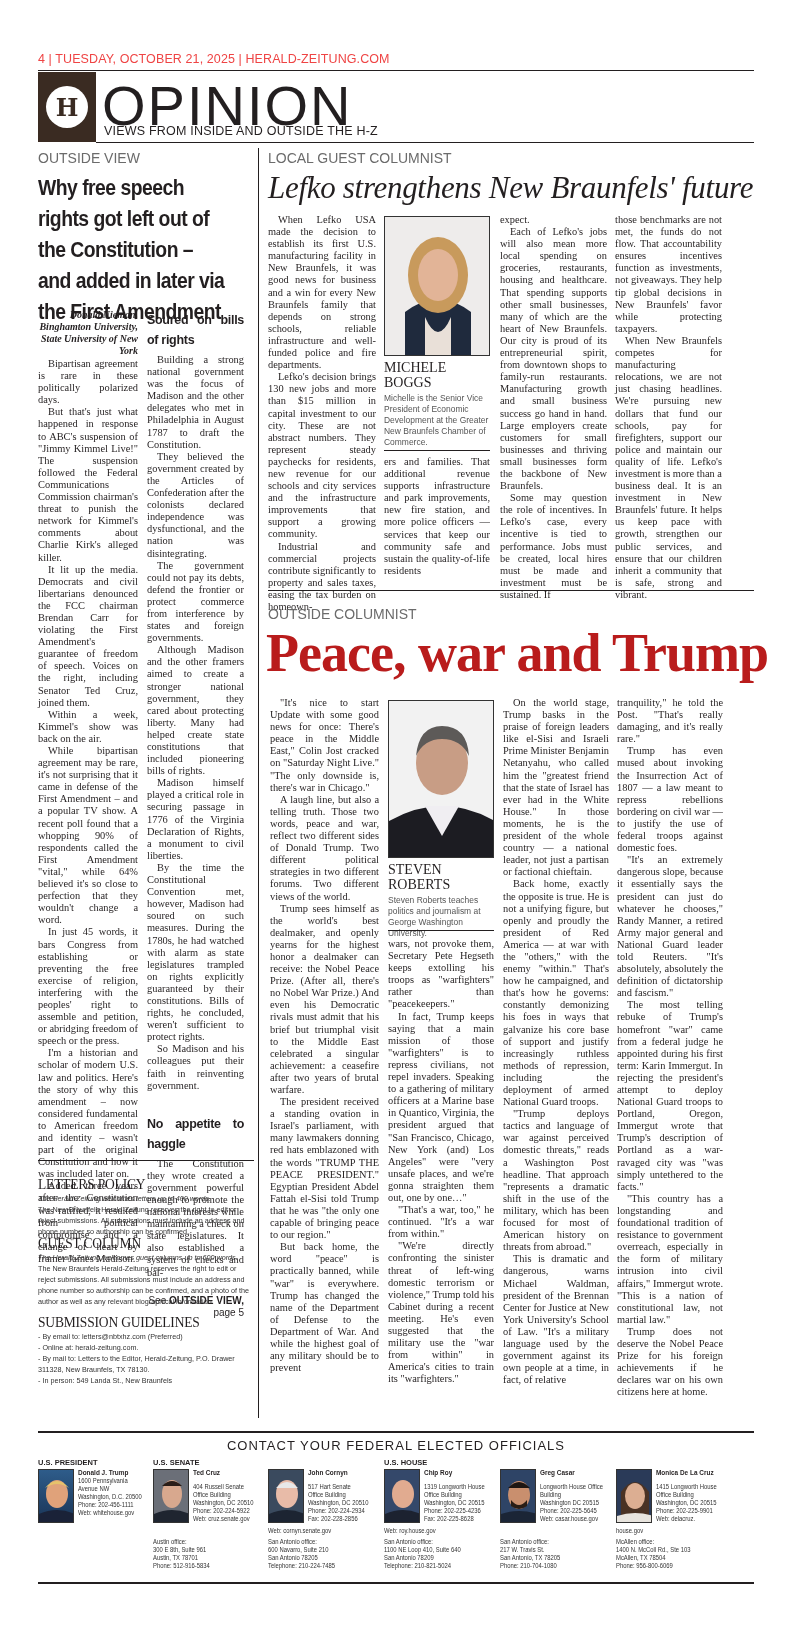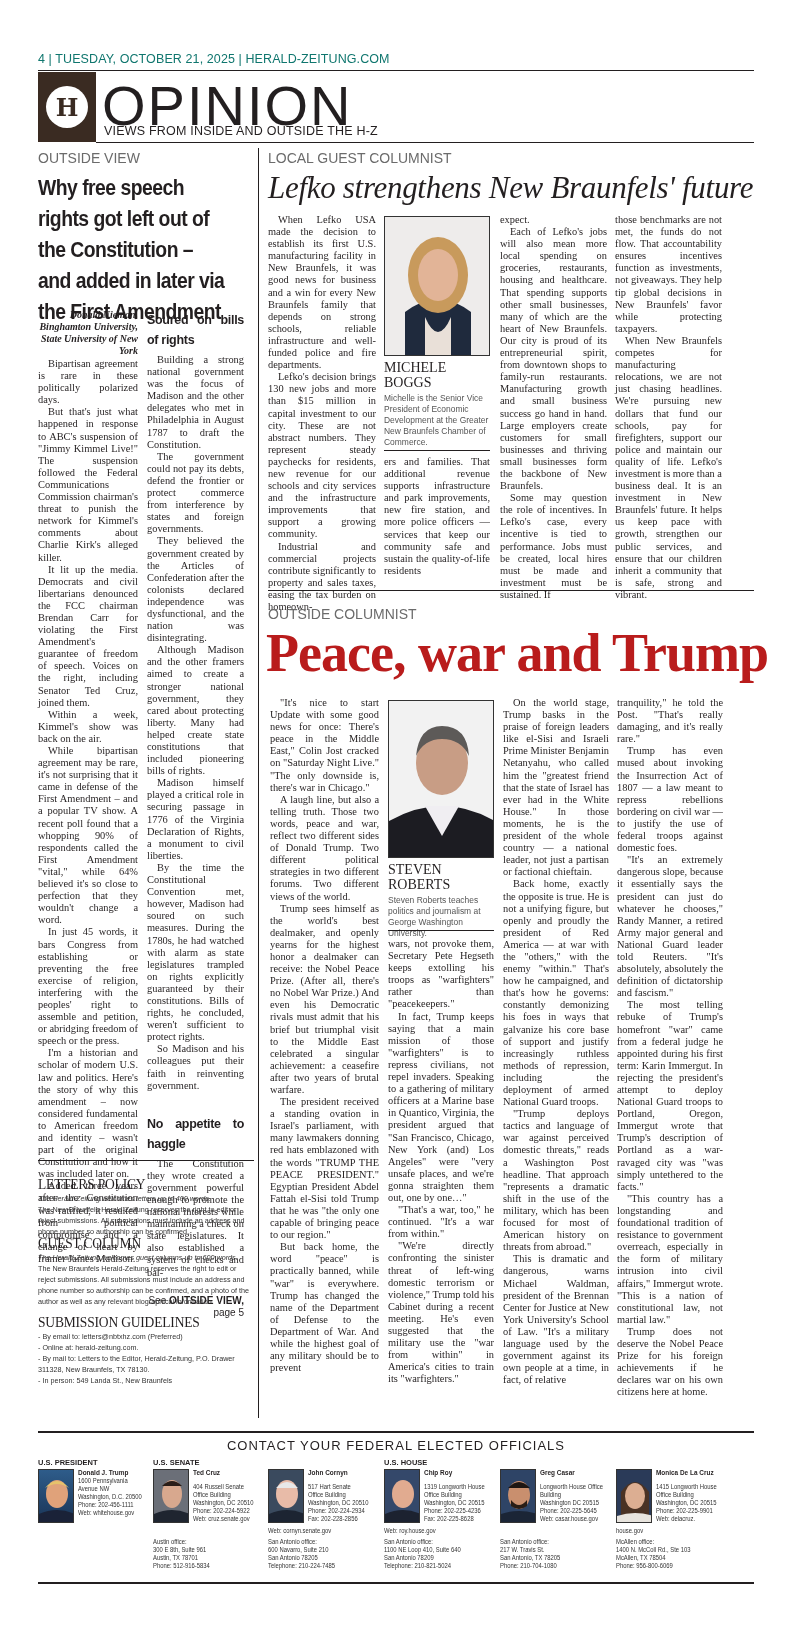--- a/index.html
+++ b/index.html
@@ -1,18 +1,18 @@
 <!DOCTYPE html>
 <html><head>
 <meta charset="utf-8">
 <style>
 *{box-sizing:border-box;margin:0;padding:0}
 body{width:792px;height:1639px;background:#fff;color:#231f20;font-family:"Liberation Serif",serif;position:relative;overflow:hidden}
 .abs{position:absolute}
-.folio{left:38px;top:52px;font-family:"Liberation Sans",sans-serif;font-size:12.5px;color:#0f766e;letter-spacing:0.1px}
+.folio{left:38px;top:52px;font-family:"Liberation Sans",sans-serif;font-size:12.5px;color:#ef4444;letter-spacing:0.1px}
 .topline{left:38px;top:70px;width:716px;height:1px;background:#231f20}
 .logo-box{left:38px;top:72px;width:58px;height:70px;background:#3a2b22;display:flex;align-items:center;justify-content:center}
 .logo-circle{width:42px;height:42px;border-radius:50%;background:#fff;display:flex;align-items:center;justify-content:center;color:#3a2b22;font-family:"DejaVu Serif",serif;font-weight:bold;font-size:24px}
 .opinion{left:102px;top:76px;font-family:"Liberation Sans",sans-serif;font-size:56px;letter-spacing:2px;color:#231f20;font-weight:normal;line-height:60px}
 .subtitle{left:104px;top:124px;font-family:"Liberation Sans",sans-serif;font-size:12.5px;color:#231f20;letter-spacing:0.2px}
 .headline-line{left:96px;top:142px;width:658px;height:1px;background:#231f20}
 .kicker{font-family:"Liberation Sans",sans-serif;font-size:14px;color:#6b6b6b;text-transform:uppercase}
 .ov-head{left:38px;top:172px;width:215px;font-family:"Liberation Sans",sans-serif;font-weight:bold;font-size:22px;line-height:31px;letter-spacing:-0.6px;color:#231f20;transform:scaleX(0.88);transform-origin:left}
 .body{font-size:10.4px;line-height:12.1px;text-align:justify;hyphens:auto;color:#231f20}
 .body p{text-indent:10px}
@@ -56,22 +56,22 @@
   <p>Within a week, Kimmel's show was back on the air.</p>
   <p>While bipartisan agreement may be rare, it's not surprising that it came in defense of the First Amendment – and a popular TV show. A recent poll found that a whopping 90% of respondents called the First Amendment "vital," while 64% believed it's so close to perfection that they wouldn't change a word.</p>
   <p>In just 45 words, it bars Congress from establishing or preventing the free exercise of religion, interfering with the peoples' right to assemble and petition, or abridging freedom of speech or the press.</p>
   <p>I'm a historian and scholar of modern U.S. law and politics. Here's the story of why this amendment – now considered fundamental to American freedom and identity – wasn't part of the original Constitution and how it was included later on.</p>
   <p>Added three years after the Constitution was ratified, it resulted from political compromise and a change of heart by framer James Madison.</p>
 </div>
 
 <div class="abs body" style="left:147px;top:306px;width:97px">
   <div class="subhead">Soured on bills of rights</div>
   <p>Building a strong national government was the focus of Madison and the other delegates who met in Philadelphia in August 1787 to draft the Constitution.</p>
+  <p>They believed the government created by the Articles of Confederation after the colonists declared independence was dysfunctional, and the nation was disintegrating.</p>
   <p>The government could not pay its debts, defend the frontier or protect commerce from interference by states and foreign governments.</p>
-  <p>They believed the government created by the Articles of Confederation after the colonists declared independence was dysfunctional, and the nation was disintegrating.</p>
   <p>Although Madison and the other framers aimed to create a stronger national government, they cared about protecting liberty. Many had helped create state constitutions that included pioneering bills of rights.</p>
   <p>Madison himself played a critical role in securing passage in 1776 of the Virginia Declaration of Rights, a monument to civil liberties.</p>
   <p>By the time the Constitutional Convention met, however, Madison had soured on such measures. During the 1780s, he had watched with alarm as state legislatures trampled on rights explicitly guaranteed by their constitutions. Bills of rights, he concluded, weren't sufficient to protect rights.</p>
   <p>So Madison and his colleagues put their faith in reinventing government.</p>
   <div class="subhead" style="margin-top:22px">No appetite to haggle</div>
   <p>The Constitution they wrote created a government powerful enough to promote the national interests while maintaining a check on state legislatures. It also established a system of checks and bal-</p>
   <div class="see" style="margin-top:16px"><span>See </span><b>OUTSIDE VIEW,</b><br><span>page 5</span></div>
 </div>
 
 <div class="abs hrule" style="left:38px;top:1160px;width:216px"></div>

